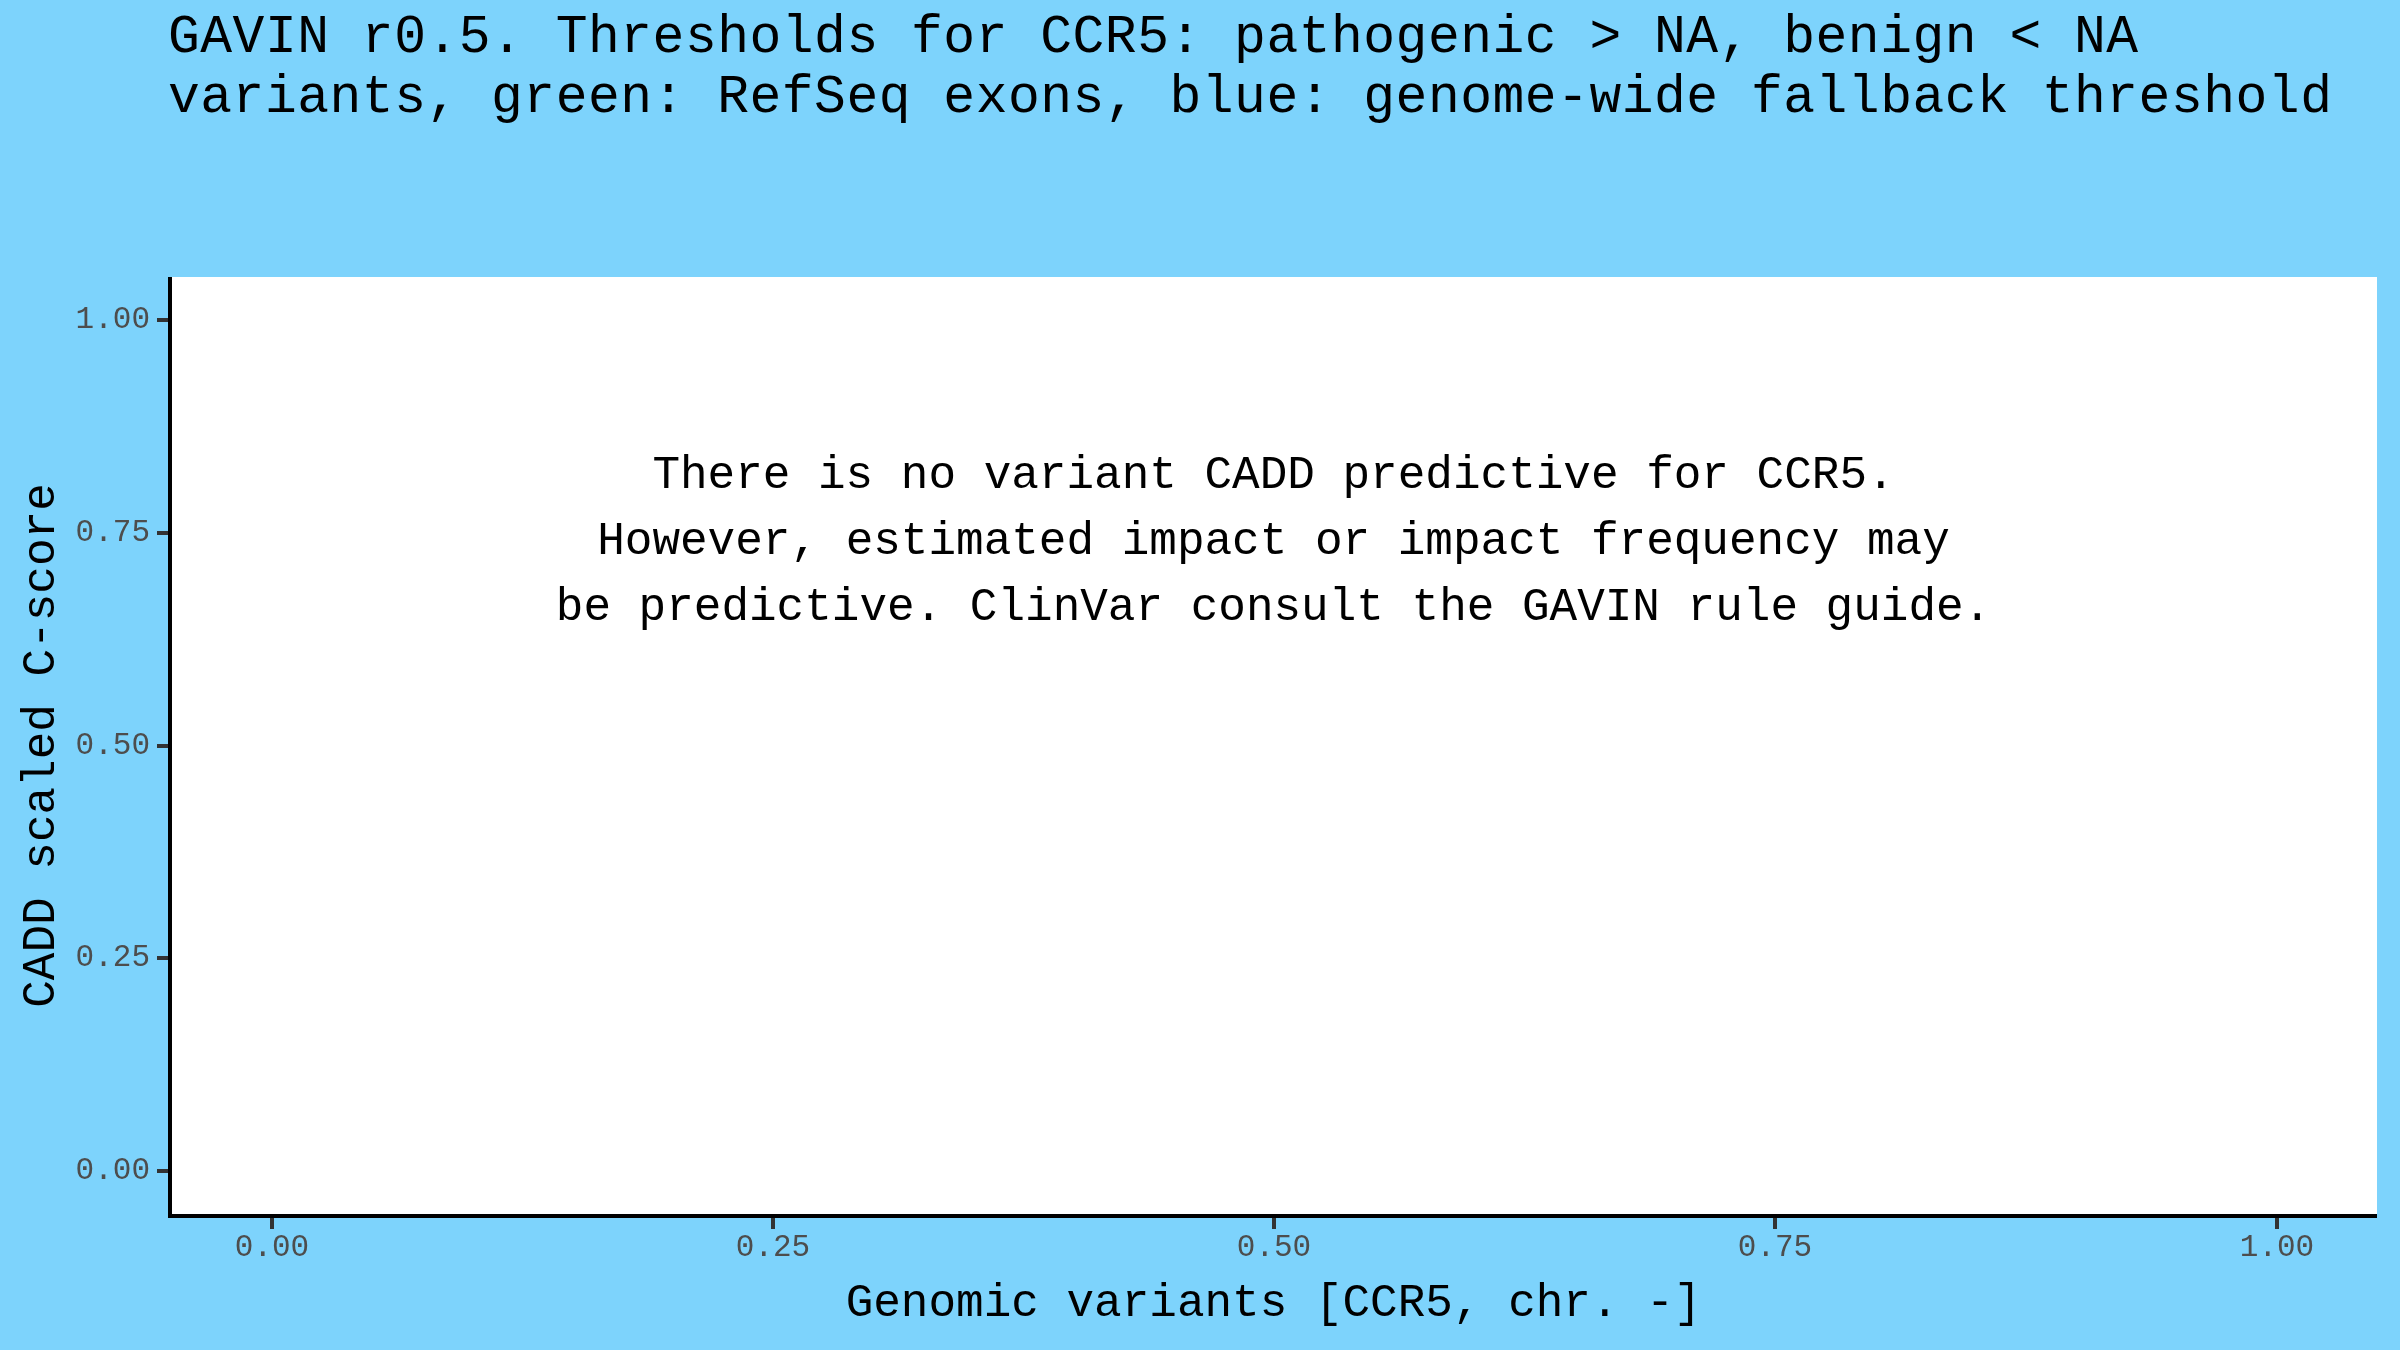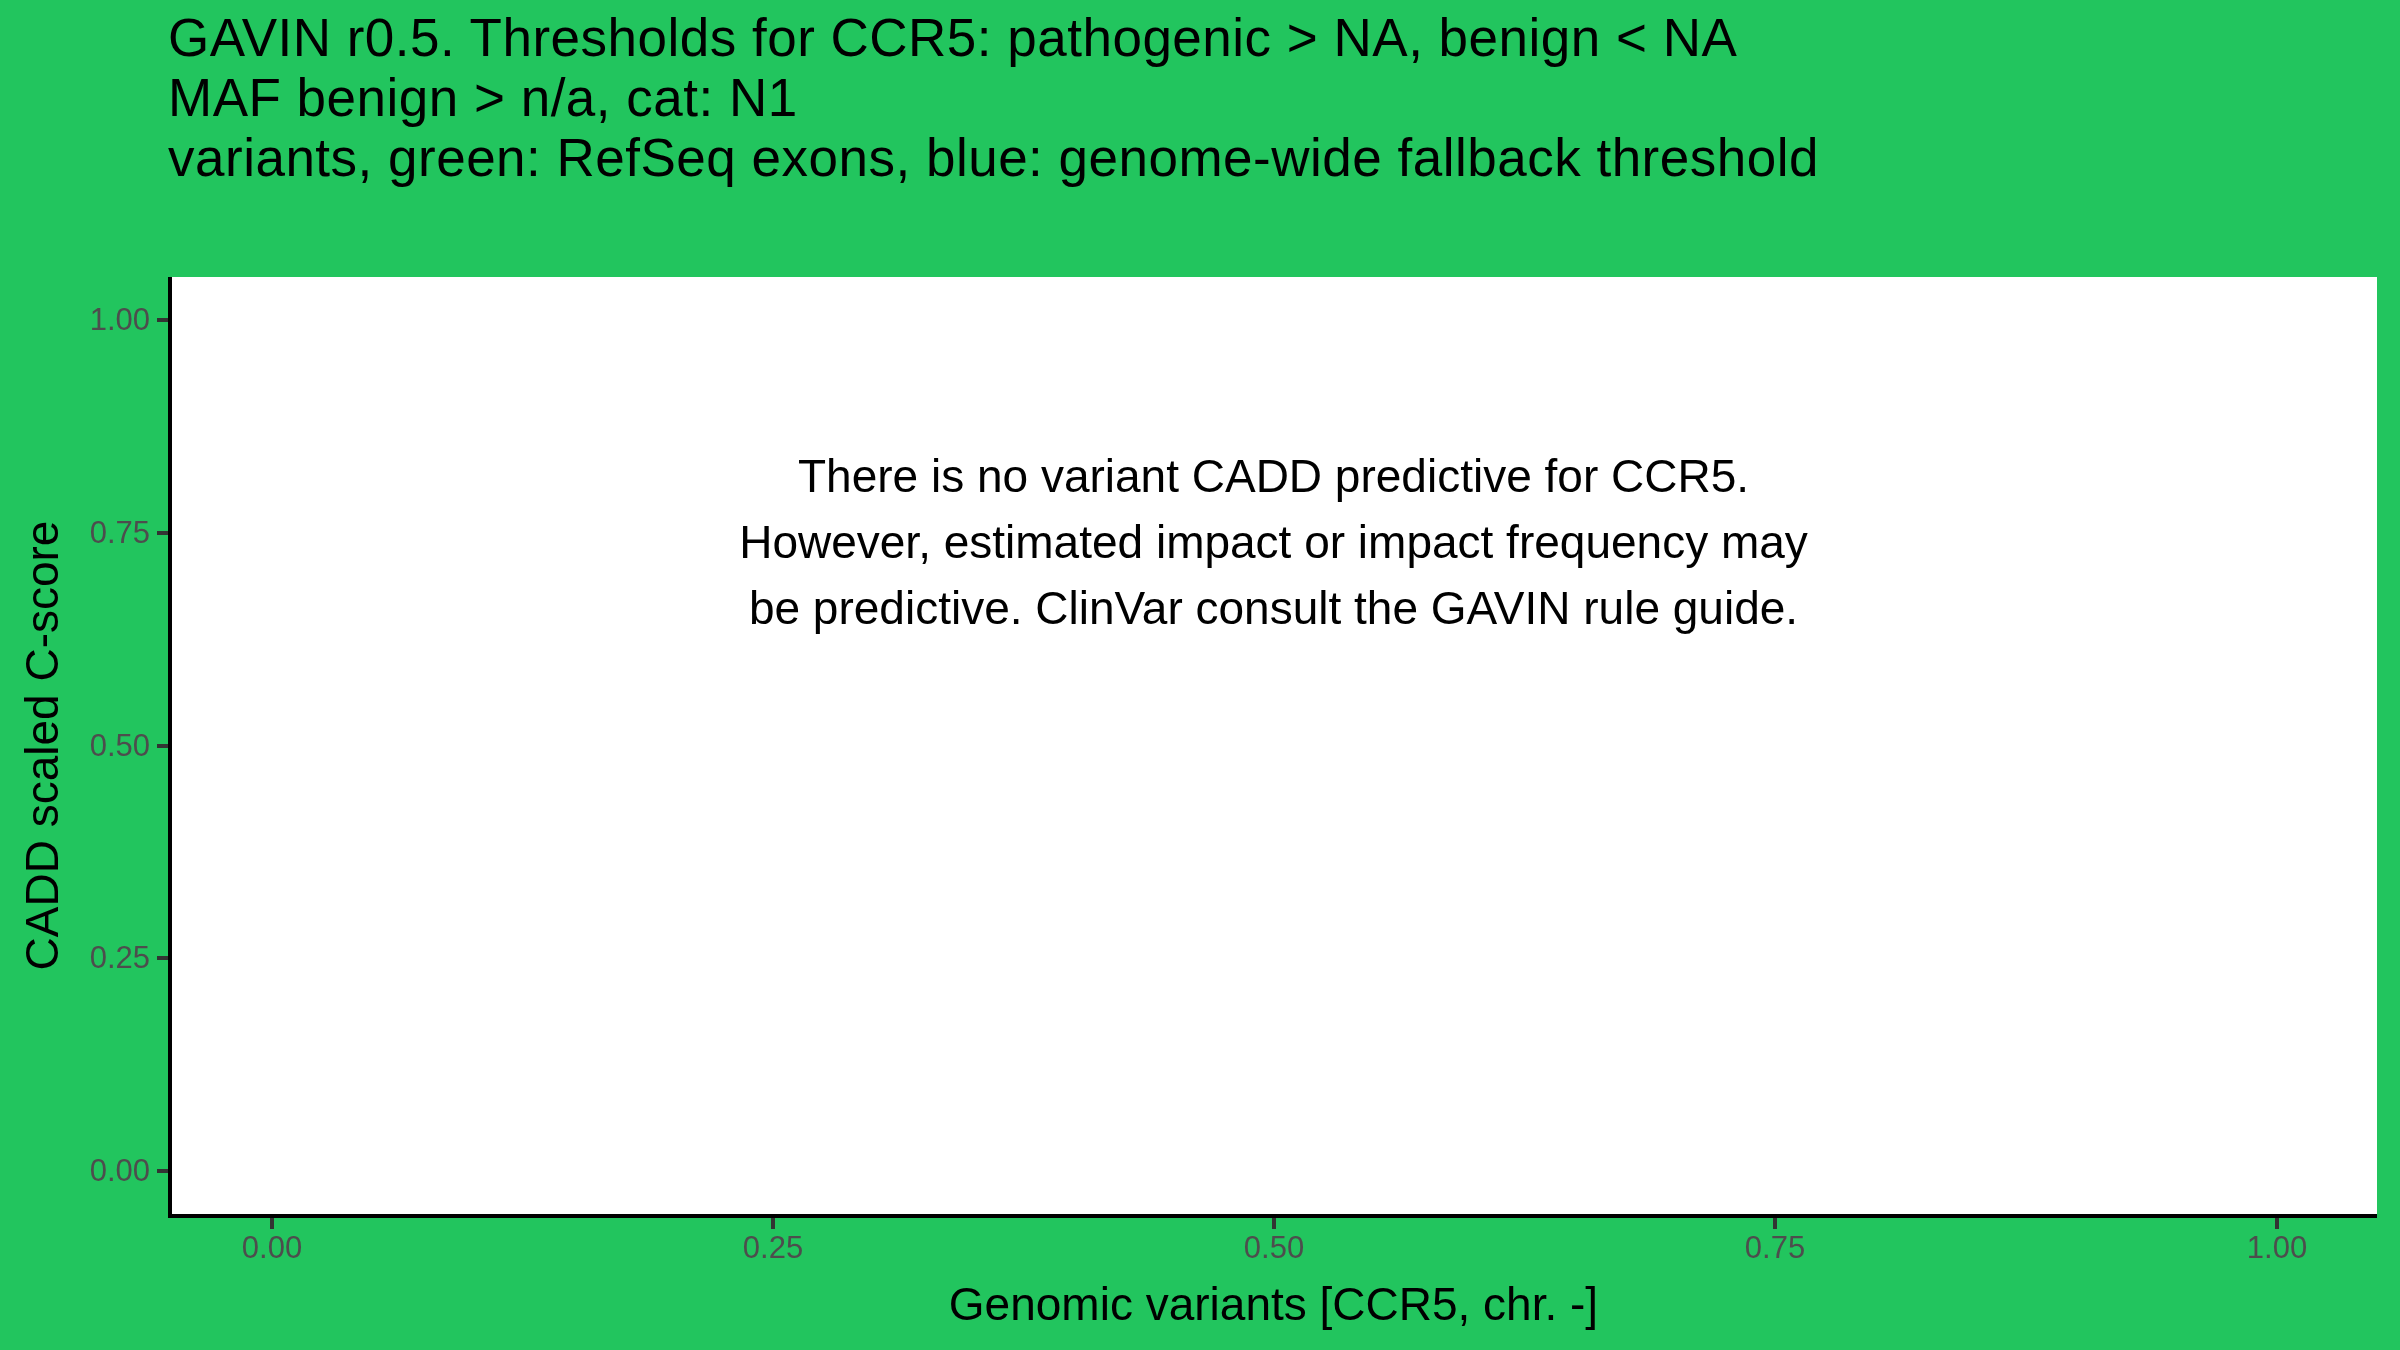--- a/index.html
+++ b/index.html
@@ -1,21 +1,21 @@
 <!DOCTYPE html>
 <html><head>
 <meta charset="utf-8">
 <style>
   html, body { margin: 0; padding: 0; background: #ffffff; }
   .figure {
     position: relative;
     width: 2400px;
     height: 1350px;
-    background: #22c55e;
-    font-family: Liberation Sans, sans-serif;
+    background: #7dd3fc;
+    font-family: Liberation Mono, monospace;
     color: #000000;
     overflow: hidden;
   }
   .plot-title {
     position: absolute;
     left: 168px;
     top: 8px;
     font-size: 53px;
     line-height: 60px;
     letter-spacing: 0.5px;
@@ -71,21 +71,20 @@
   }
   .panel { position: absolute; left: 172px; top: 277px; width: 2205px; height: 937px; background: #ffffff; }
 </style>
 </head>
 <body>
 
 <div class="figure">
 
   <div class="plot-title">
     <div>GAVIN r0.5. Thresholds for CCR5: pathogenic &gt; NA, benign &lt; NA</div>
-    <div>MAF benign &gt; n/a, cat: N1</div>
     <div>variants, green: RefSeq exons, blue: genome-wide fallback threshold</div>
   </div>
 
   <div class="panel"></div>
 
   <div class="axis-line y-axis-line"></div>
   <div class="axis-line x-axis-line"></div>
 
   <div class="tick y" style="top:318px"></div>
   <div class="tick y" style="top:531px"></div>

